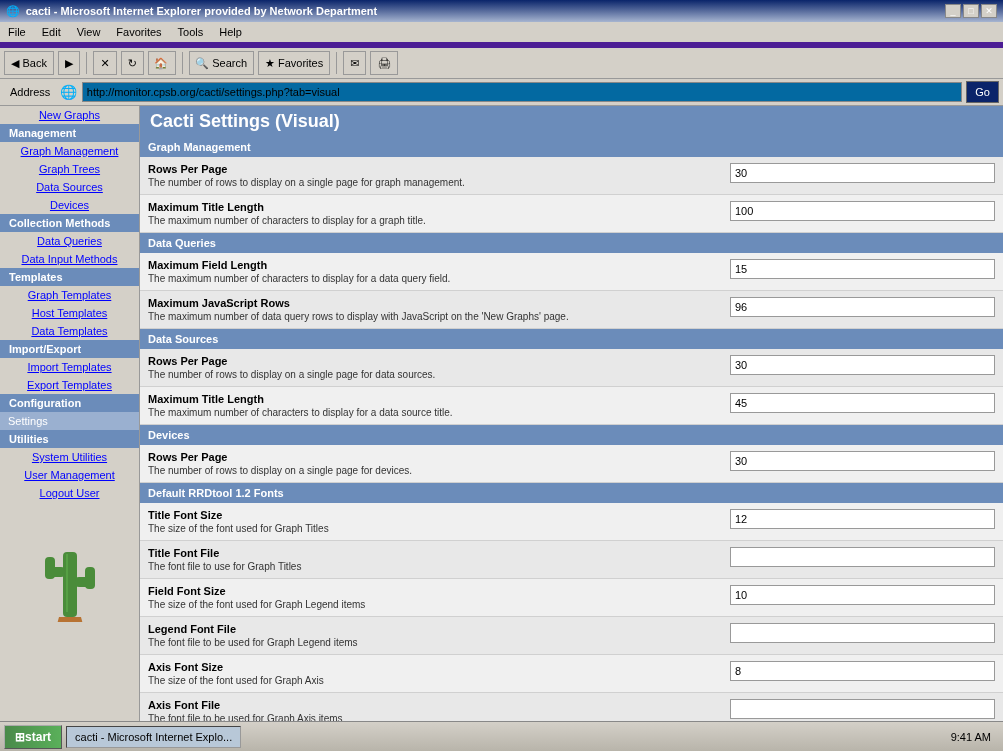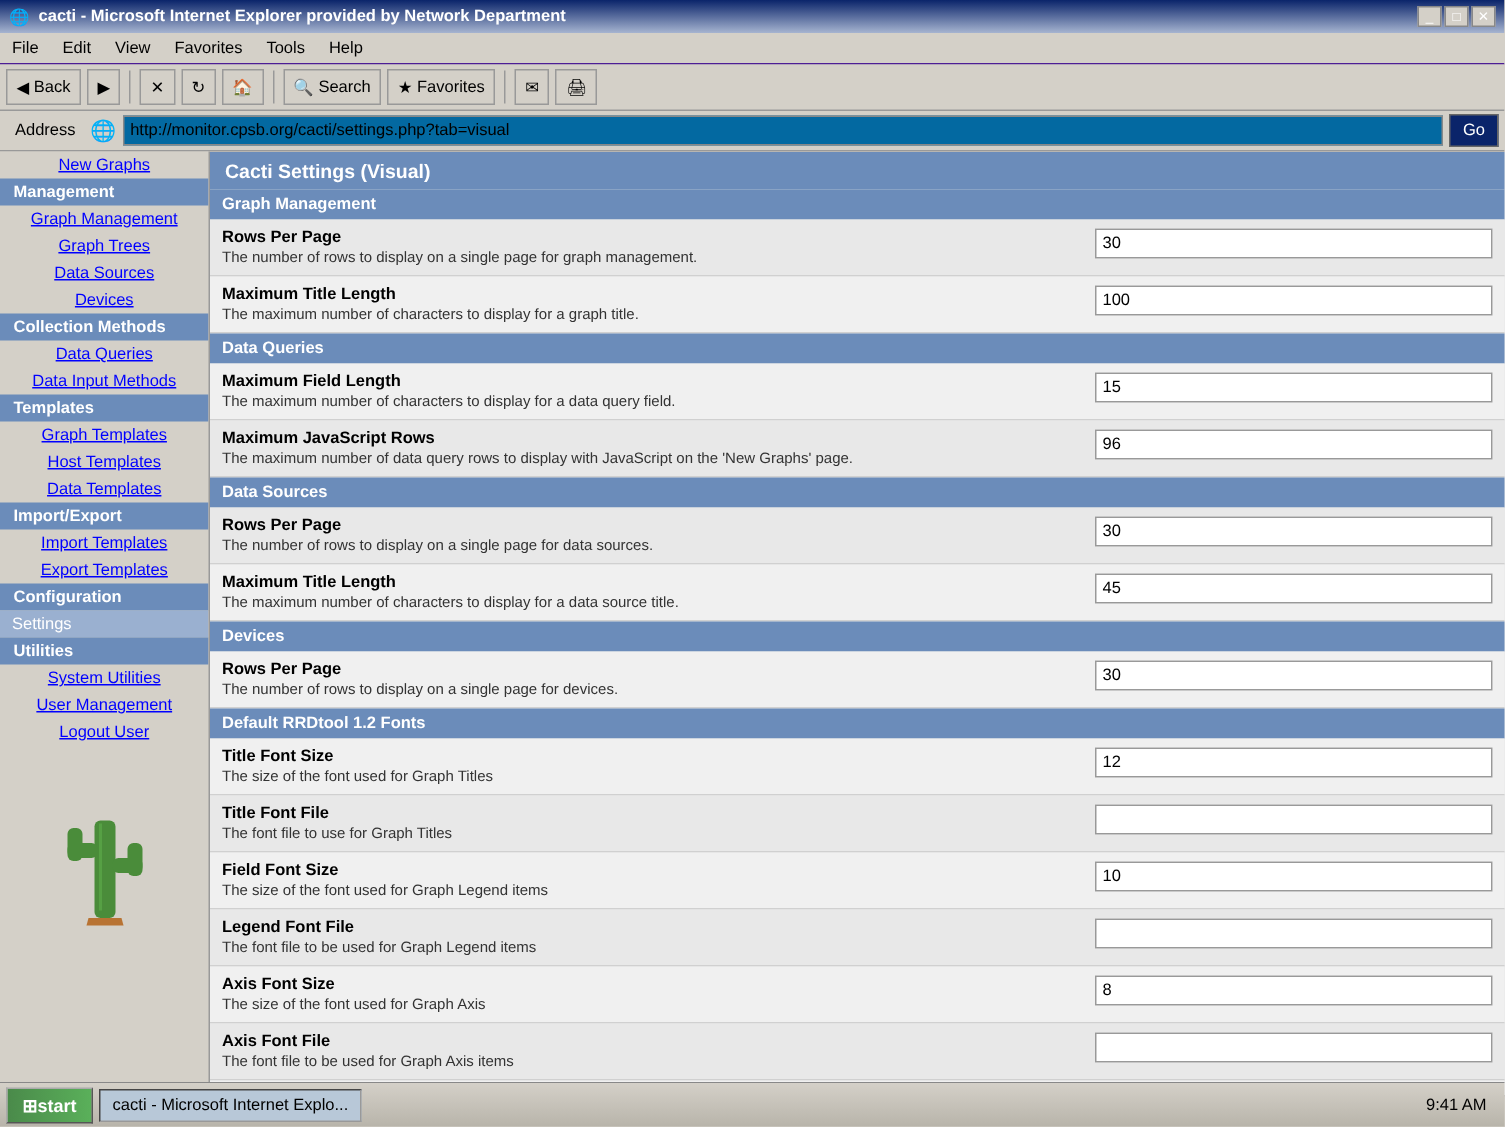--- a/index.html
+++ b/index.html
@@ -18,21 +18,21 @@
     .window-title-left { display: flex; align-items: center; gap: 6px; font-size: 11px; font-weight: bold; }
     .window-controls { display: flex; gap: 2px; }
     .win-btn {
       width: 16px; height: 14px; background: #d4d0c8; border: 1px solid #888;
       display: flex; align-items: center; justify-content: center; font-size: 9px; cursor: pointer;
     }
 
     
     .menubar {
       background: #d4d0c8; padding: 2px 4px; display: flex; gap: 8px;
-      border-bottom: 1px solid #4c1d95; font-size: 11px;
+      border-bottom: 6px solid #4c1d95; font-size: 11px;
     }
     .menubar span { padding: 2px 4px; cursor: pointer; }
 
     
     .toolbar {
       background: #d4d0c8; padding: 3px 4px; display: flex; align-items: center; gap: 4px;
       border-bottom: 1px solid #999;
     }
     .tb-btn {
       background: #d4d0c8; border: 1px solid #999; padding: 2px 6px; font-size: 11px;
@@ -76,21 +76,21 @@
       padding: 3px 8px; background: #9ab0d0; color: white;
       font-weight: normal; font-size: 11px;
     }
     .sidebar-logo { padding: 20px; text-align: center; }
 
     
     .content { flex: 1; overflow-y: auto; background: #e8e8e8; }
 
     
     .page-title {
-      background: #6b8cba; color: white; font-weight: bold; font-size: 13px;
+      background: #6b8cba; color: white; font-weight: bold; font-size: 18px;
       padding: 5px 10px;
     }
 
     
     .section-header {
       background: #6b8cba; color: white; font-weight: bold;
       padding: 4px 8px; font-size: 11px;
     }
 
     

